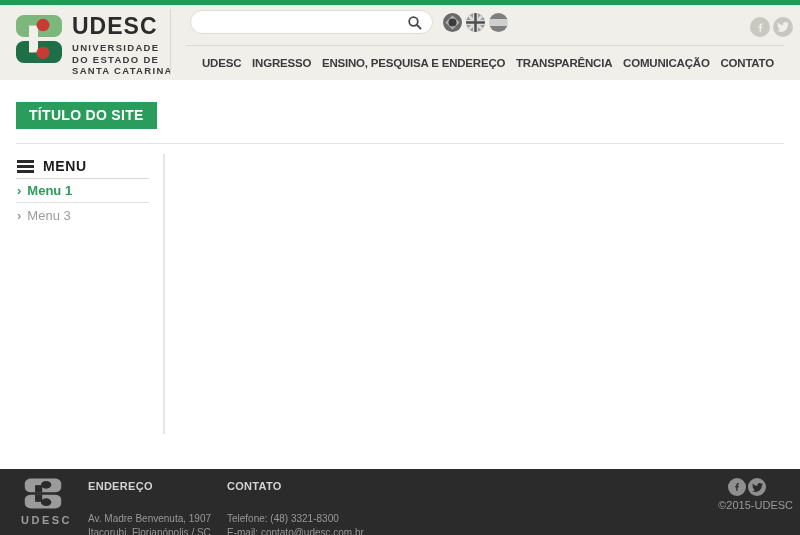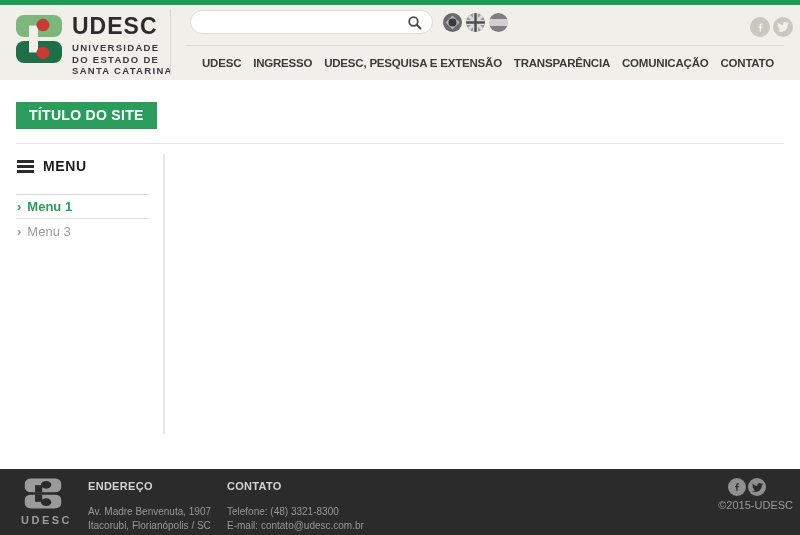--- a/index.html
+++ b/index.html
@@ -39,39 +39,39 @@
   .nav-item { font-size:11.5px; font-weight:bold; color:#3b3b3b; letter-spacing:-0.2px; white-space:nowrap; cursor:pointer; }
 
   
   .main { height:389px; background:#ffffff; }
   .page-title { display:inline-block; margin:22px 0 0 16px; background:#2a9d5c; color:#ffffff;
     font-size:14px; font-weight:bold; letter-spacing:0.3px; padding:5px 13px 6px; }
   .title-line { margin:14px 16px 0; border-bottom:1px solid #e4e4e4; height:0; }
 
   .content { display:flex; margin:10px 16px 0; align-items:flex-start; }
   .sidebar { width:133px; }
-  .menu-head { display:flex; align-items:center; gap:9px; padding:4px 0 20px 1px; border-bottom:1px solid #d8d8d8; }
+  .menu-head { display:flex; align-items:center; gap:9px; padding:4px 0 4px 1px; border-bottom:1px solid #d8d8d8; }
   .burger { width:17px; height:13px; border-top:3px solid #2b2b2b; border-bottom:3px solid #2b2b2b; position:relative; cursor:pointer; }
   .burger::after { content:""; position:absolute; left:0; right:0; top:2px; height:3px; background:#2b2b2b; }
   .menu-title { font-size:14px; font-weight:bold; color:#1c1c1c; letter-spacing:0.6px; }
   .menu-list { list-style:none; }
   .menu-item { height:24px; display:flex; align-items:center; font-size:13px; color:#9b9b9b; cursor:pointer; }
   .menu-item:not(:last-child) { border-bottom:1px solid #e2e2e2; }
   .menu-item .chev::before { content:"›"; margin:0 6px 0 1px; font-size:13px; font-weight:bold; }
   .menu-item.active { color:#2a9d5c; font-weight:bold; }
   .content-vline { width:2px; background:#e6e6e6; height:280px; margin-left:14px; }
 
   
   .footer { height:68px; background:#2b2b2b; position:relative; }
   .f-logo { position:absolute; left:21px; top:9px; width:44px; text-align:center; cursor:pointer; }
   .f-logo-name { font-size:11px; font-weight:bold; letter-spacing:2.5px; color:#9b9b9b; margin-top:1px; }
   .f-col { position:absolute; top:11px; }
   .f-col-address { left:88px; }
   .f-col-contact { left:227px; }
-  .f-col-title { font-size:11px; font-weight:bold; color:#d4d4d4; margin-bottom:13px; letter-spacing:0.3px; }
+  .f-col-title { font-size:11px; font-weight:bold; color:#d4d4d4; margin-bottom:20px; letter-spacing:0.3px; }
   .f-col-line { font-size:10px; color:#989898; line-height:14px; }
   .f-right { position:absolute; right:7px; top:9px; display:flex; flex-direction:column; align-items:flex-end; }
   .f-socials { display:flex; gap:2px; margin-right:27px; }
   .soc-footer { background:#8f8f8f; width:18px; height:18px; }
   .f-copy { font-size:11px; color:#9b9b9b; margin-top:3px; }
 </style>
 </head>
 <body>
 
 <div class="topbar"></div>
@@ -148,21 +148,21 @@
     <span class="soc soc-top">
       <svg width="12" height="12" viewBox="0 0 24 24">
           <path fill="#f0efe9" d="M23.95 4.57c-.885.39-1.83.655-2.825.775 1.014-.61 1.794-1.574 2.163-2.723-.95.555-2.005.96-3.127 1.184-.896-.96-2.173-1.56-3.59-1.56-2.717 0-4.92 2.204-4.92 4.917 0 .39.045.765.127 1.124C7.69 8.095 4.066 6.13 1.64 3.16c-.427.722-.666 1.56-.666 2.475 0 1.71.87 3.213 2.188 4.096-.807-.026-1.566-.248-2.228-.616v.06c0 2.386 1.693 4.375 3.946 4.828-.413.11-.849.17-1.296.17-.314 0-.615-.03-.916-.086.63 1.953 2.445 3.377 4.604 3.417-1.68 1.32-3.81 2.105-6.102 2.105-.39 0-.78-.023-1.17-.067 2.19 1.394 4.768 2.21 7.557 2.21 9.054 0 14-7.497 14-13.987 0-.21 0-.42-.015-.63.96-.69 1.8-1.56 2.46-2.548z"></path>
         </svg>
     </span>
   </div>
 
   <nav class="nav">
     <span class="nav-item">UDESC</span>
     <span class="nav-item">INGRESSO</span>
-    <span class="nav-item">UDESC, PESQUISA E EXTENSÃO</span>
+    <span class="nav-item">ENSINO, PESQUISA E ENDEREÇO</span>
     <span class="nav-item">TRANSPARÊNCIA</span>
     <span class="nav-item">COMUNICAÇÃO</span>
     <span class="nav-item">CONTATO</span>
   </nav>
 </div>
 
 <div class="main">
   <div class="page-title">TÍTULO DO SITE</div>
   <div class="title-line"></div>
 

